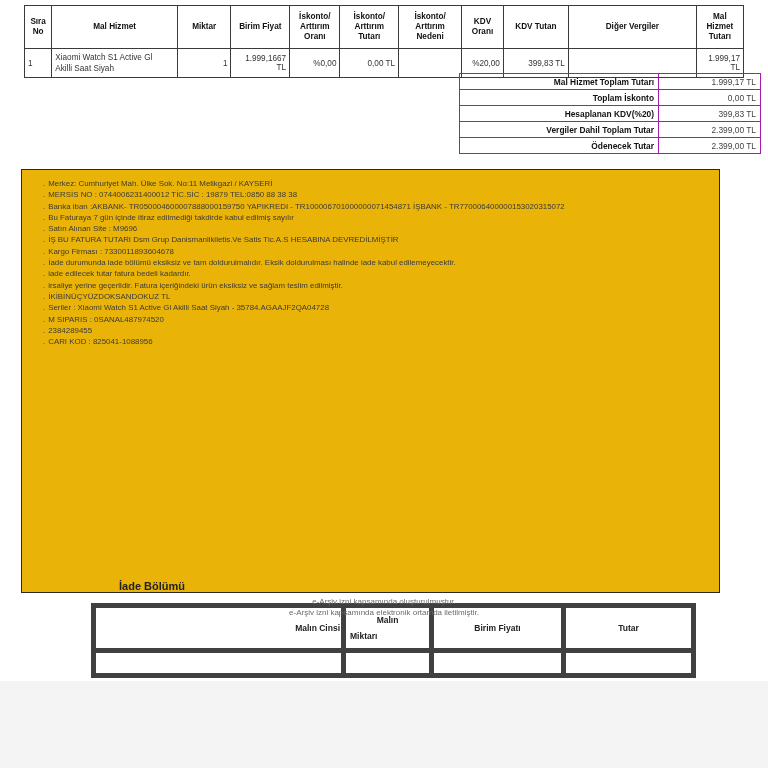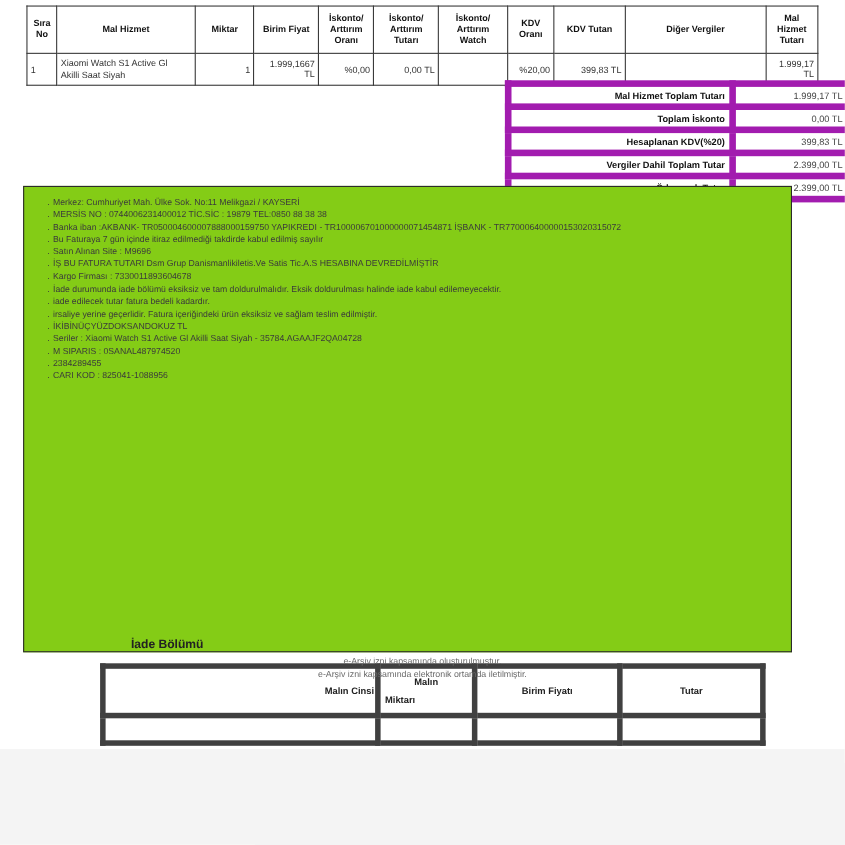--- a/index.html
+++ b/index.html
@@ -75,21 +75,21 @@
     top: 73px;
     width: 285px;
   }
   table.totals {
     width: 285px;
     border-collapse: collapse;
     table-layout: fixed;
     font-size: 8.4px;
   }
   table.totals td {
-    border: 6px solid #a21caf;
+    border: 1px solid #a21caf;
     height: 13px;
     padding: 1px 4px;
   }
   table.totals td.t-label {
     text-align: right;
     font-weight: bold;
     color: #111;
     width: 190px;
   }
   table.totals td.t-value {
@@ -100,21 +100,21 @@
 
   
   .notes-box {
     position: absolute;
     left: 21px;
     top: 169px;
     width: 699px;
     height: 424px;
     border: 1.5px solid #2b2b2b;
     box-sizing: border-box;
-    background: #84cc16;
+    background: #eab308;
   }
   .notes-list {
     position: absolute;
     left: 21px;
     top: 8px;
     right: 6px;
   }
   .note-line {
     font-size: 7.9px;
     line-height: 11.3px;
@@ -238,21 +238,21 @@
             <span>Oranı</span>
           </th>
           <th>
             <span>İskonto/</span><br>
             <span>Arttırım</span><br>
             <span>Tutarı</span>
           </th>
           <th>
             <span>İskonto/</span><br>
             <span>Arttırım</span><br>
-            <span>Watch</span>
+            <span>Nedeni</span>
           </th>
           <th>
             <span>KDV</span><br>
             <span>Oranı</span>
           </th>
           <th>KDV Tutan</th>
           <th>Diğer Vergiler</th>
           <th>
             <span>Mal</span><br>
             <span>Hizmet</span><br>

